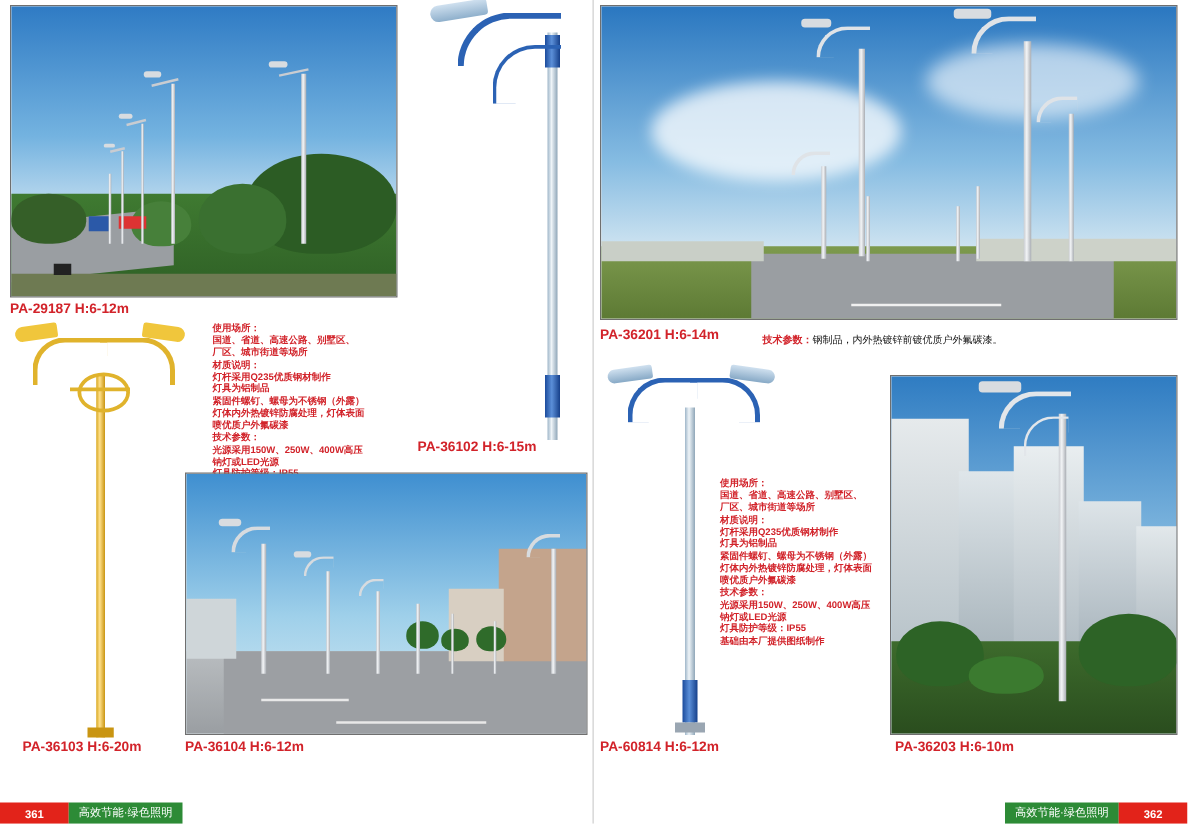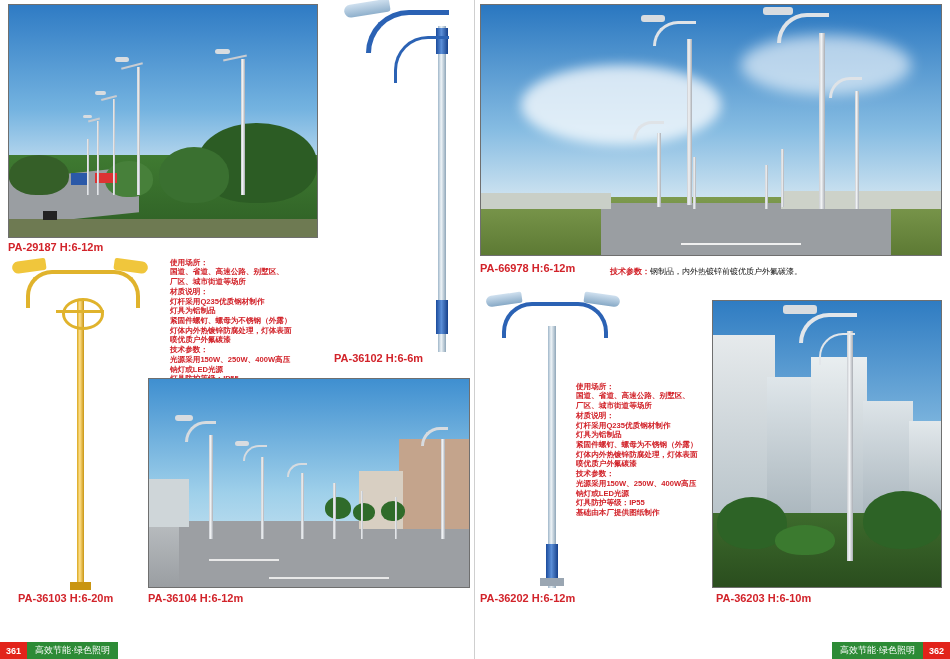--- a/index.html
+++ b/index.html
@@ -23,21 +23,21 @@
   .cap{position:absolute;font-size:11px;color:#d2232a;font-weight:bold;white-space:nowrap;}
 
   
   .spec{position:absolute;font-size:7.6px;line-height:1.28;color:#111;white-space:pre-line;}
   .spec .hd{color:#d2232a;font-weight:bold;}
   .specline{position:absolute;font-size:8px;color:#111;white-space:nowrap;}
   .specline .hd{color:#d2232a;font-weight:bold;}
 
   
   .footbar{position:absolute;bottom:0;height:17px;font-size:9px;color:#fff;display:flex;align-items:center;}
-  .fnum{background:#e2231a;color:#fff;padding:0 6px;height:17px;display:flex;align-items:center;font-weight:bold;}
+  .fnum{background:#e2231a;color:#fff;padding:0 20px;height:17px;display:flex;align-items:center;font-weight:bold;}
   .ftxt{background:#2d8b36;color:#fff;padding:0 8px;height:17px;display:flex;align-items:center;}
   .vline{position:absolute;left:474px;top:0;width:1px;height:659px;background:#cfcfcf;}
 </style>
 </head>
 <body>
 
 <div class="page">
 
   <div class="vline"></div>
 
@@ -97,21 +97,21 @@
 
     <div style="position:absolute;left:106px;top:300px;width:12px;height:34px;background:linear-gradient(to right,#1b4b9c,#5b8fd8 45%,#16408a);"></div>
     <div style="position:absolute;left:106px;top:28px;width:12px;height:26px;background:linear-gradient(to right,#1b4b9c,#5b8fd8 45%,#16408a);"></div>
 
     <div style="position:absolute;left:36px;top:10px;width:78px;height:38px;border-left:5px solid #2b62b4;border-top:5px solid #2b62b4;border-radius:44px 0 0 0;"></div>
     <div style="position:absolute;left:64px;top:36px;width:52px;height:44px;border-left:3px solid #2b62b4;border-top:3px solid #2b62b4;border-radius:34px 0 0 0;"></div>
 
     <div style="position:absolute;left:14px;top:2px;width:46px;height:13px;background:linear-gradient(#cfe0ef,#8fb0cc);border-radius:9px 4px 4px 9px;transform:rotate(-9deg);"></div>
   </div>
   <div class="cap" style="left:334px;top:352px;">
-    <span>PA-36102 H:6-6m</span>
+    <span>PA-36102 H:6-15m</span>
   </div>
 
   <div class="spec" style="left:170px;top:248px;width:150px;">
     <span class="hd">使用场所：
 国道、省道、高速公路、别墅区、
 厂区、城市街道等场所
 材质说明：
 灯杆采用Q235优质钢材制作
 灯具为铝制品
 紧固件螺钉、螺母为不锈钢（外露）
@@ -174,37 +174,37 @@
     <div class="head" style="left:160px;top:10px;width:24px;height:7px;"></div>
     <div class="pole" style="left:176px;top:128px;width:4px;height:74px;"></div>
     <div style="position:absolute;left:152px;top:116px;width:28px;height:16px;border-left:3px solid #dfe3e7;border-top:3px solid #dfe3e7;border-radius:22px 0 0 0;"></div>
     <div class="pole" style="left:212px;top:152px;width:3px;height:52px;"></div>
     <div class="pole" style="left:300px;top:144px;width:3px;height:58px;"></div>
     <div class="pole" style="left:284px;top:160px;width:3px;height:44px;"></div>
     <div class="pole" style="left:374px;top:86px;width:4px;height:118px;"></div>
     <div style="position:absolute;left:348px;top:72px;width:30px;height:18px;border-left:3px solid #dfe3e7;border-top:3px solid #dfe3e7;border-radius:24px 0 0 0;"></div>
   </div>
   <div class="cap" style="left:480px;top:262px;">
-    <span>PA-66978 H:6-12m</span>
+    <span>PA-36201 H:6-14m</span>
   </div>
   <div class="specline" style="left:610px;top:266px;">
     <span class="hd">技术参数：</span><span>钢制品，内外热镀锌前镀优质户外氟碳漆。</span>
   </div>
 
   <div style="position:absolute;left:480px;top:282px;width:150px;height:306px;">
     <div class="pole" style="left:68px;top:44px;width:8px;height:262px;background:linear-gradient(to right,#9fb6c9,#eef4f8 40%,#8fa6b8);"></div>
     <div style="position:absolute;left:66px;top:262px;width:12px;height:34px;background:linear-gradient(to right,#1b4b9c,#5b8fd8 45%,#16408a);"></div>
     <div style="position:absolute;left:22px;top:20px;width:52px;height:32px;border-left:4px solid #2b62b4;border-top:4px solid #2b62b4;border-radius:30px 0 0 0;"></div>
     <div style="position:absolute;left:72px;top:20px;width:52px;height:32px;border-right:4px solid #2b62b4;border-top:4px solid #2b62b4;border-radius:0 30px 0 0;"></div>
     <div style="position:absolute;left:6px;top:12px;width:36px;height:11px;background:linear-gradient(#cfe0ef,#87a9c6);border-radius:8px 3px 3px 8px;transform:rotate(-8deg);"></div>
     <div style="position:absolute;left:104px;top:12px;width:36px;height:11px;background:linear-gradient(#cfe0ef,#87a9c6);border-radius:3px 8px 8px 3px;transform:rotate(8deg);"></div>
     <div style="position:absolute;left:60px;top:296px;width:24px;height:8px;background:#9aa6b2;"></div>
   </div>
   <div class="cap" style="left:480px;top:592px;">
-    <span>PA-36202 H:6-12m</span>
+    <span>PA-60814 H:6-12m</span>
   </div>
 
   <div class="spec" style="left:576px;top:372px;width:150px;">
     <span class="hd">使用场所：
 国道、省道、高速公路、别墅区、
 厂区、城市街道等场所
 材质说明：
 灯杆采用Q235优质钢材制作
 灯具为铝制品
 紧固件螺钉、螺母为不锈钢（外露）

